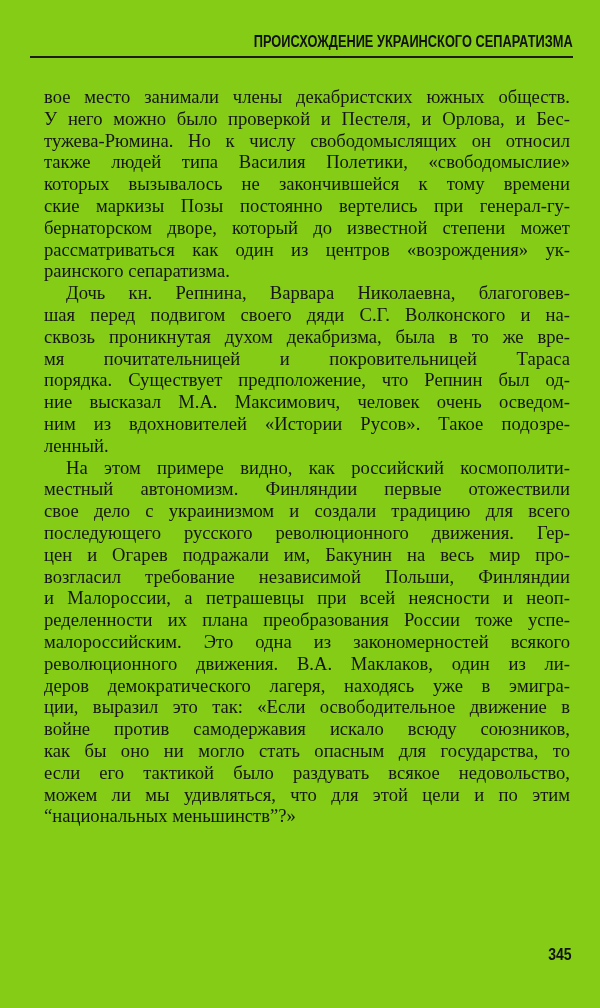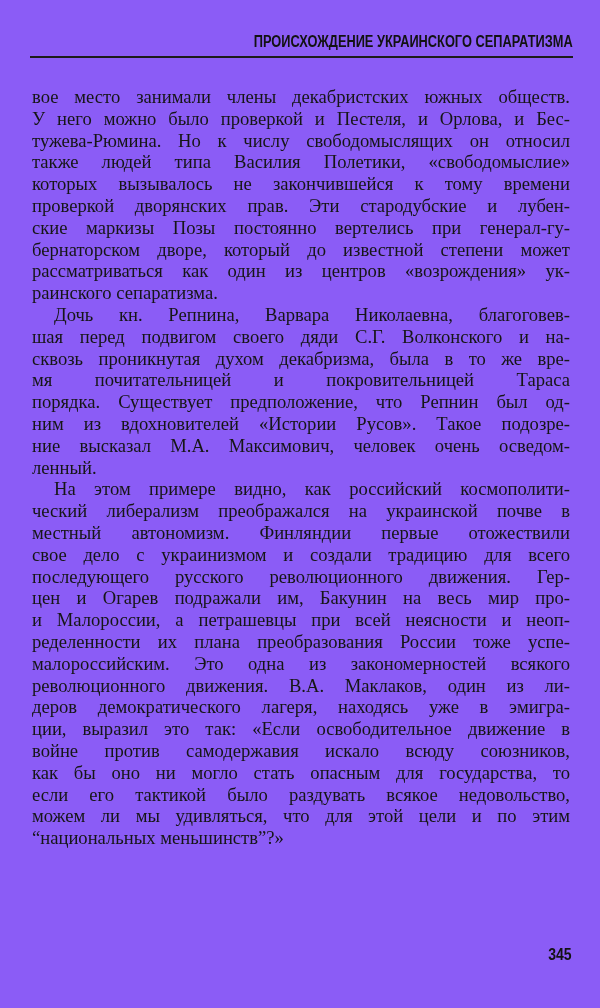--- a/index.html
+++ b/index.html
@@ -4,21 +4,21 @@
 <style>
   html, body {
     margin: 0;
     padding: 0;
     background: #ffffff;
   }
   .page {
     position: relative;
     width: 600px;
     height: 1008px;
-    background: #8b5cf6;
+    background: #84cc16;
     overflow: hidden;
   }
   .running-head {
     position: absolute;
     top: 33px;
     right: 27px;
     white-space: nowrap;
   }
   .head-title {
     display: inline-block;
@@ -48,20 +48,21 @@
     font-size: 18.6px;
     color: #161616;
   }
   .line {
     height: 21.8px;
     line-height: 21.8px;
     text-align: justify;
     -moz-text-align-last: justify;
     text-align-last: justify;
     white-space: normal;
+    margin-left: 12px;
   }
   .line.last {
     -moz-text-align-last: left;
     text-align-last: left;
   }
   .line.indent {
     text-indent: 22px;
   }
   .page-number {
     position: absolute;
@@ -82,39 +83,38 @@
   <div class="running-head">
     <span class="head-title">ПРОИСХОЖДЕНИЕ УКРАИНСКОГО СЕПАРАТИЗМА</span>
   </div>
   <div class="head-rule"></div>
   <div class="text-block" id="text-block">
       <div class="line">вое место занимали члены декабристских южных обществ.</div>
       <div class="line">У него можно было проверкой и Пестеля, и Орлова, и Бес-</div>
       <div class="line">тужева-Рюмина. Но к числу свободомыслящих он относил</div>
       <div class="line">также людей типа Василия Полетики, «свободомыслие»</div>
       <div class="line">которых вызывалось не закончившейся к тому времени</div>
-      <div class="line">проверкой дворянских прав. Эти стародубские и лубен-</div>
       <div class="line">ские маркизы Позы постоянно вертелись при генерал-гу-</div>
       <div class="line">бернаторском дворе, который до известной степени может</div>
       <div class="line">рассматриваться как один из центров «возрождения» ук-</div>
       <div class="line last">раинского сепаратизма.</div>
       <div class="line indent">Дочь кн. Репнина, Варвара Николаевна, благоговев-</div>
       <div class="line">шая перед подвигом своего дяди С.Г. Волконского и на-</div>
       <div class="line">сквозь проникнутая духом декабризма, была в то же вре-</div>
       <div class="line">мя почитательницей и покровительницей Тараса</div>
       <div class="line">порядка. Существует предположение, что Репнин был од-</div>
+      <div class="line">ние высказал М.А. Максимович, человек очень осведом-</div>
       <div class="line">ним из вдохновителей «Истории Русов». Такое подозре-</div>
-      <div class="line">ние высказал М.А. Максимович, человек очень осведом-</div>
       <div class="line last">ленный.</div>
       <div class="line indent">На этом примере видно, как российский космополити-</div>
-      <div class="line">ческий либерализм преображался на украинской почве в</div>
       <div class="line">местный автономизм. Финляндии первые отожествили</div>
       <div class="line">свое дело с украинизмом и создали традицию для всего</div>
       <div class="line">последующего русского революционного движения. Гер-</div>
       <div class="line">цен и Огарев подражали им, Бакунин на весь мир про-</div>
+      <div class="line">возгласил требование независимой Польши, Финляндии</div>
       <div class="line">и Малороссии, а петрашевцы при всей неясности и неоп-</div>
       <div class="line">ределенности их плана преобразования России тоже успе-</div>
       <div class="line">малороссийским. Это одна из закономерностей всякого</div>
       <div class="line">революционного движения. В.А. Маклаков, один из ли-</div>
       <div class="line">деров демократического лагеря, находясь уже в эмигра-</div>
       <div class="line">ции, выразил это так: «Если освободительное движение в</div>
       <div class="line">войне против самодержавия искало всюду союзников,</div>
       <div class="line">как бы оно ни могло стать опасным для государства, то</div>
       <div class="line">если его тактикой было раздувать всякое недовольство,</div>
       <div class="line">можем ли мы удивляться, что для этой цели и по этим</div>

